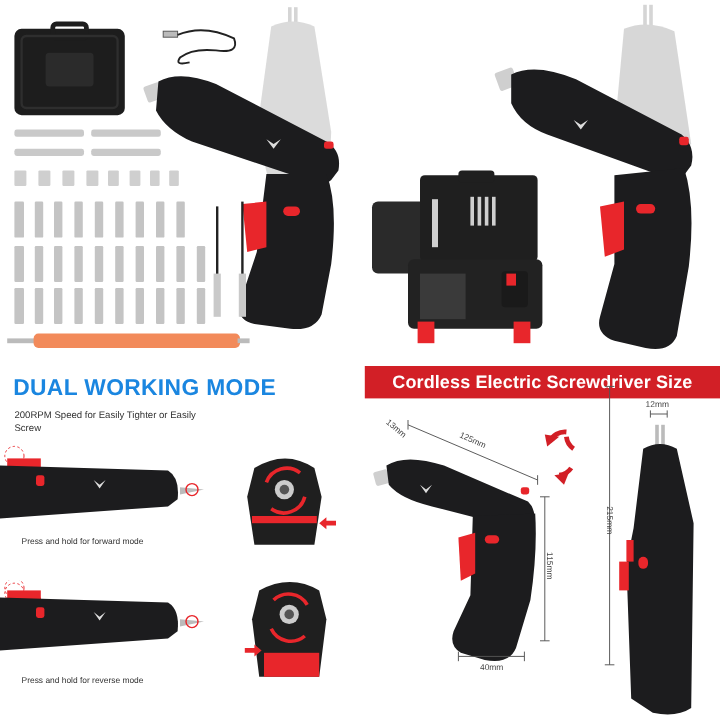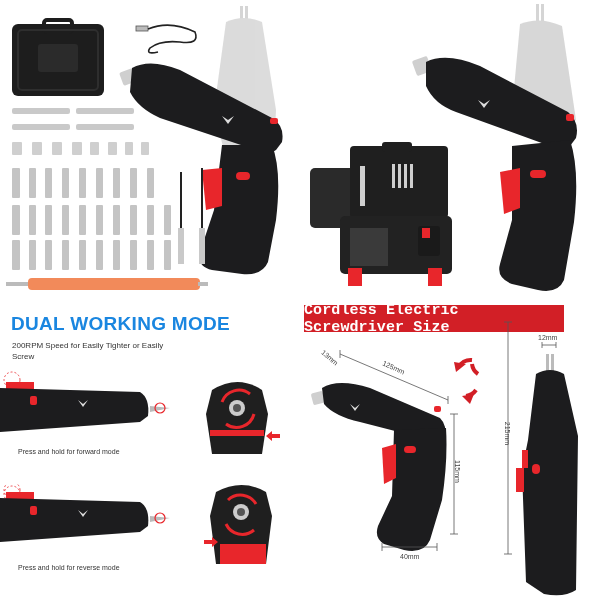--- a/index.html
+++ b/index.html
@@ -12,21 +12,21 @@
   .p-br { left: 300px; top: 300px; }
   svg { display: block; }
   .abs { position: absolute; }
 
   
   .dual-title { position: absolute; left: 11px; top: 13px; font-size: 19px; font-weight: 700; color: #1a86e0; letter-spacing: 0.3px; white-space: nowrap; }
   .dual-sub { position: absolute; left: 12px; top: 40px; font-size: 8px; line-height: 11px; color: #333; width: 160px; }
   .caption { position: absolute; left: 18px; font-size: 7px; color: #333; white-space: nowrap; }
 
   
-  .size-banner { position: absolute; left: 4px; top: 5px; width: 260px; height: 27px; background: #d21f26; color: #fff; font-size: 15px; font-weight: 700; display: flex; align-items: center; justify-content: center; letter-spacing: 0.1px; font-family: Liberation Mono, monospace; }
+  .size-banner { position: absolute; left: 4px; top: 5px; width: 296px; height: 27px; background: #d21f26; color: #fff; font-size: 15px; font-weight: 700; display: flex; align-items: center; justify-content: center; letter-spacing: 0.1px; }
   .dim { position: absolute; font-size: 7px; color: #444; white-space: nowrap; }
 </style>
 </head>
 <body>
 
 <div class="panel p-tl">
   <svg width="300" height="300" viewBox="0 0 300 300">
 
     <g opacity="0.35">
       <rect x="240" y="6" width="3" height="14" fill="#888"></rect>

